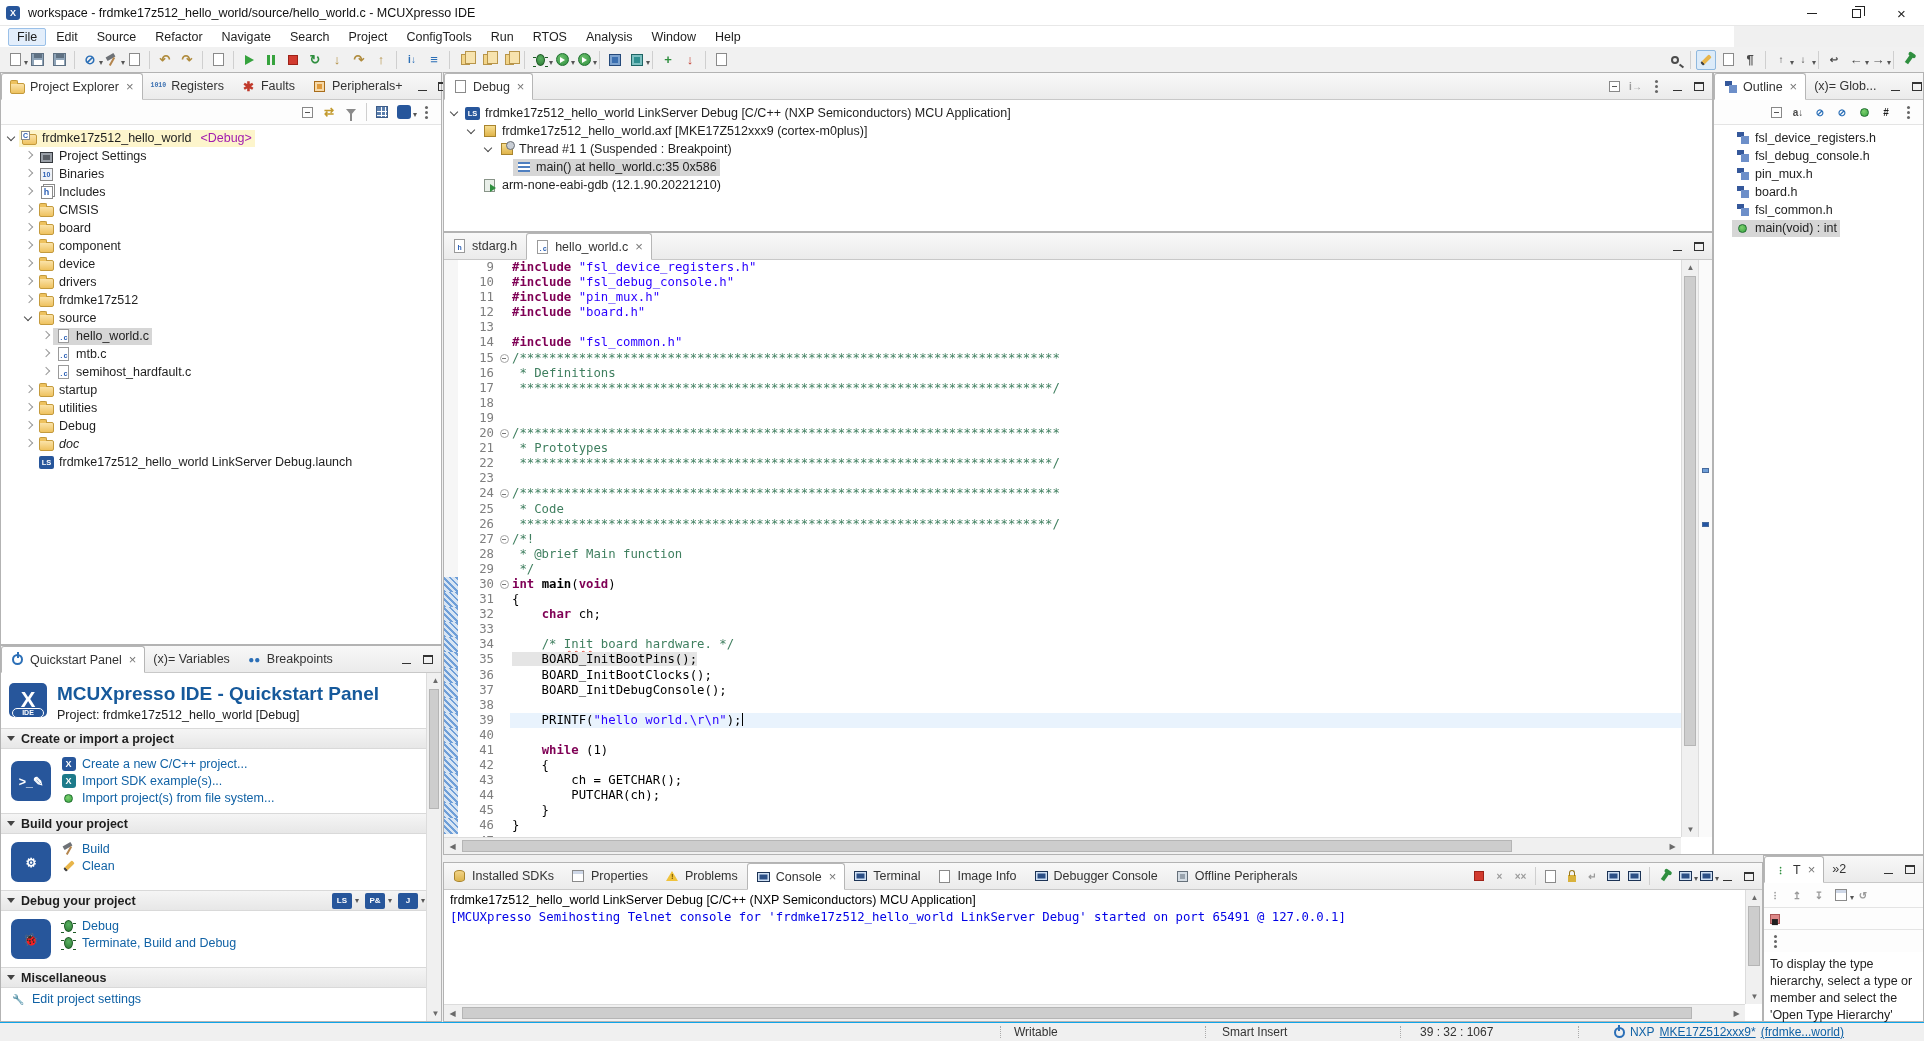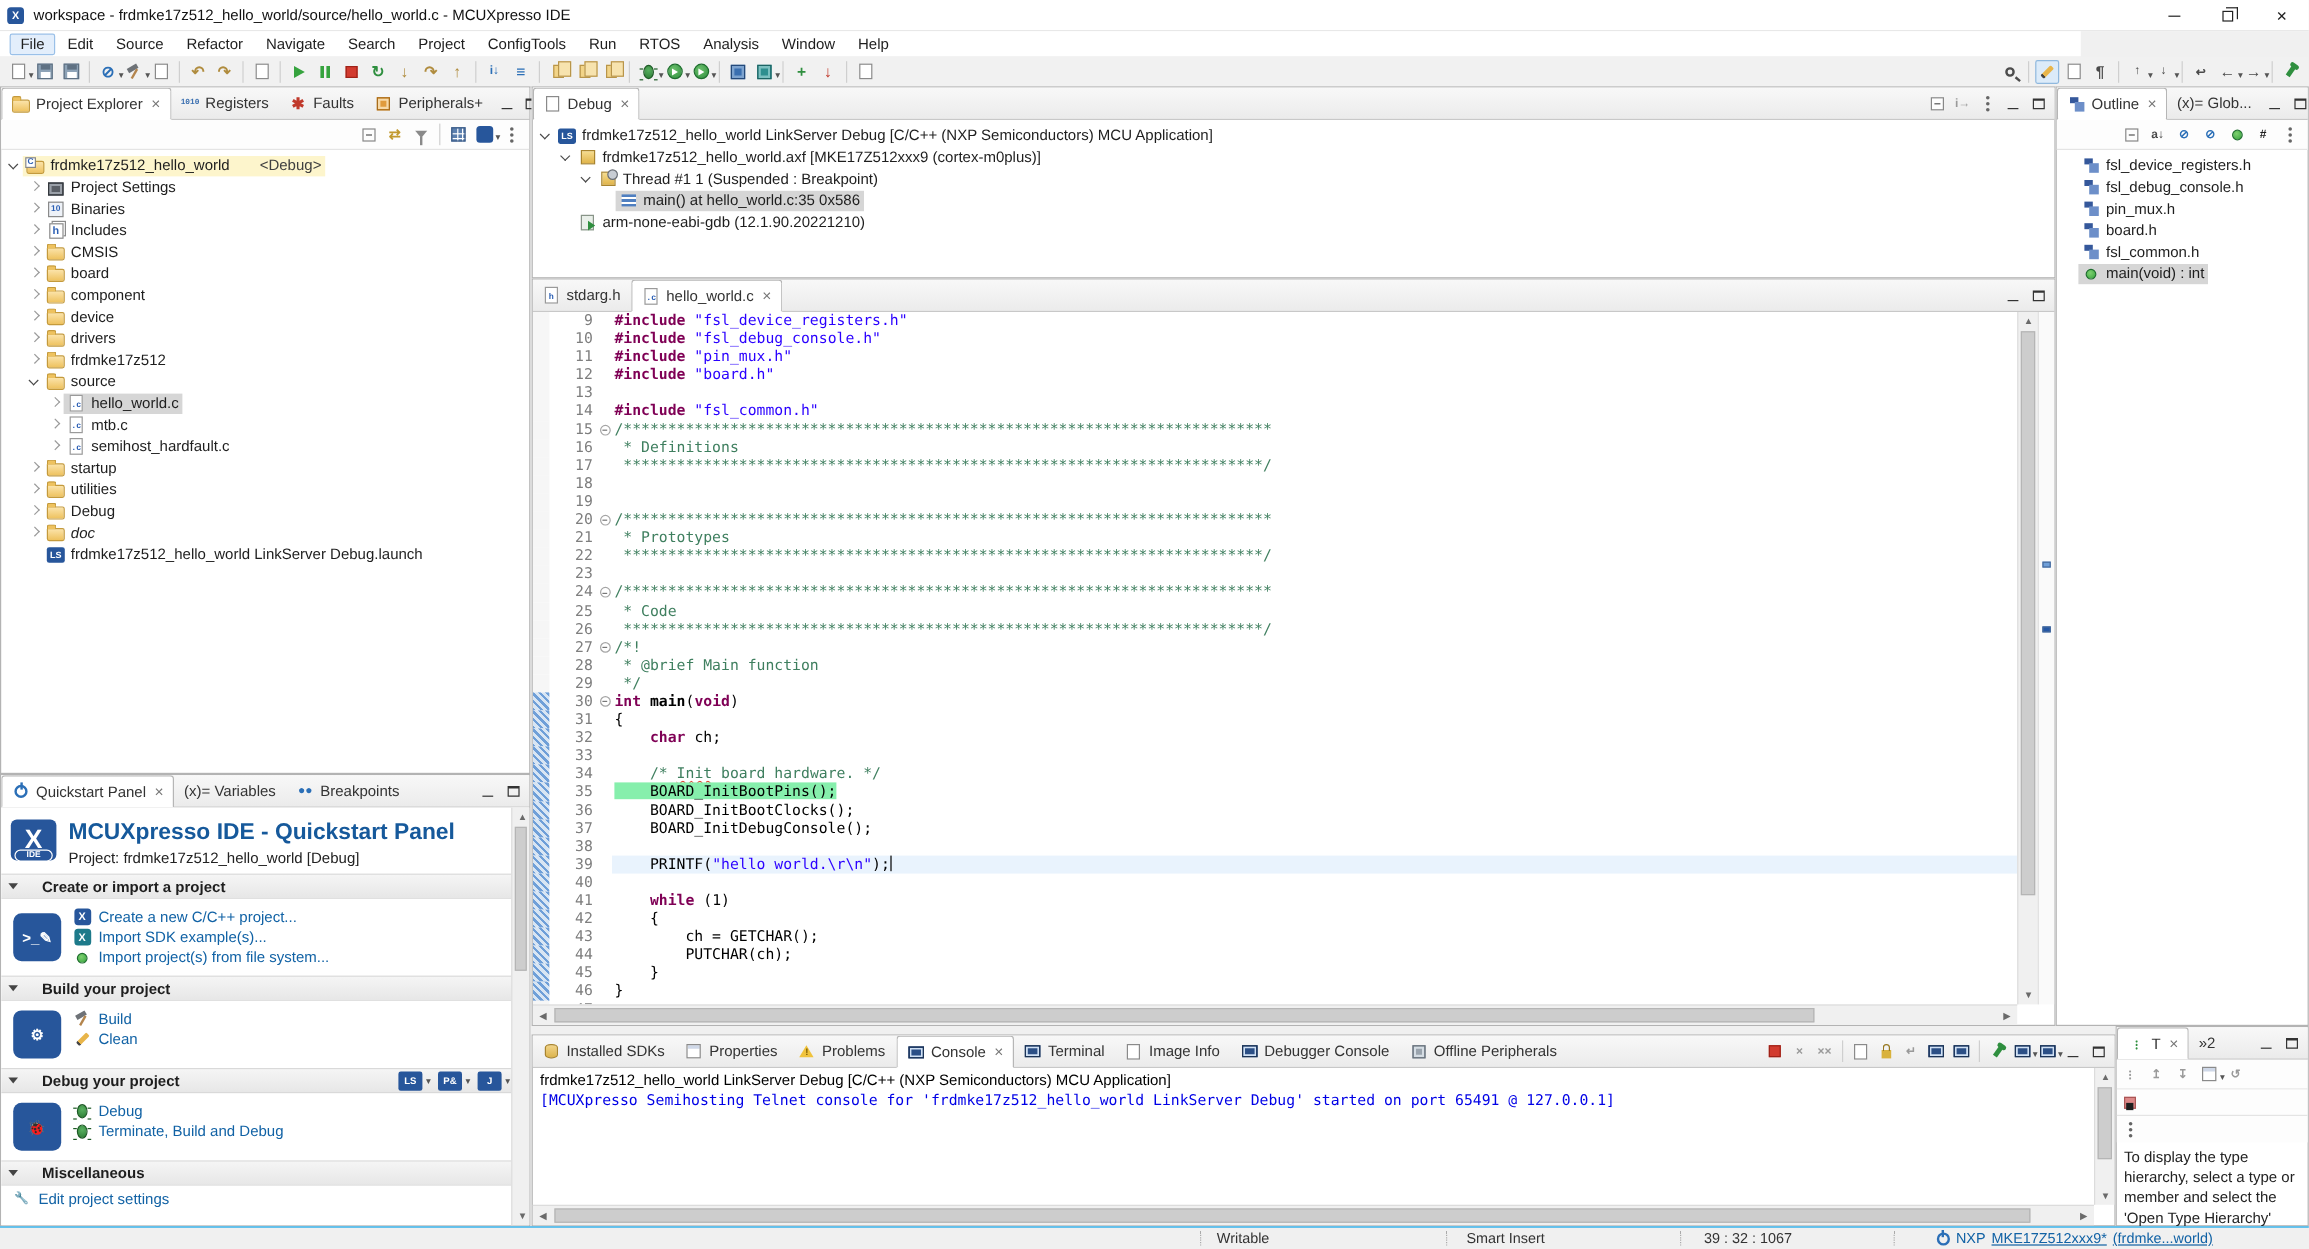--- a/index.html
+++ b/index.html
@@ -109,36 +109,36 @@
   .toolrow{height:25px;display:flex;align-items:center;justify-content:flex-end;border-bottom:1px solid #e4e4e4;padding-right:4px;background:#fdfdfd}
   
   .tree{padding-top:4px;overflow:hidden}
   .trow{height:18px;display:flex;align-items:center;white-space:nowrap}
   .chev{width:14px;height:14px;position:relative;flex:none}
   .chev.c::after{content:"";position:absolute;left:4px;top:3px;width:5px;height:5px;border-right:1.4px solid #9a9a9a;border-top:1.4px solid #9a9a9a;transform:rotate(45deg)}
   .chev.o::after{content:"";position:absolute;left:3px;top:3px;width:5px;height:5px;border-right:1.6px solid #4a4a4a;border-bottom:1.6px solid #4a4a4a;transform:rotate(45deg)}
   .trow .lblwrap{display:flex;align-items:center;gap:5px;padding:0 3px;height:17px}
   .trow.sel .lblwrap{background:#d6d6d6}
   .trow.hlyellow .lblwrap{background:#fdf5cc}
-  .trow .suffix{color:#404040;margin-left:20px}
+  .trow .suffix{color:#a21caf;margin-left:4px}
   .ticon{flex:none;display:flex;align-items:center;justify-content:center;min-width:15px}
   
   #ed{overflow:hidden}
   .codewrap{position:absolute;left:0;top:27px;right:31px;bottom:17px;overflow:hidden;background:#fff}
   .cl{display:flex;height:15.1px;font-family:"DejaVu Sans Mono","Liberation Mono",monospace;font-size:12.3px;line-height:15.1px;white-space:pre}
   .cl .ruler{width:14px;flex:none;background:#f6f6f6}
   .cl .ruler.selr{background:repeating-linear-gradient(45deg,#6f9fd8 0 2px,#d8e5f3 2px 4.5px)}
   .cl .ruler .bpdot{width:9px;height:9px;border-radius:50%;background:#2456a4;margin:3px auto 0}
   .cl .lnum{width:40px;flex:none;text-align:right;color:#7e7e7e;padding-right:4px;background:#fff}
   .cl .foldcol{width:12px;flex:none;display:flex;align-items:center;justify-content:center}
   .foldmark{width:9px;height:9px;border:1px solid #a5a5a5;border-radius:50%;background:#fff;position:relative}
   .foldmark::after{content:"";position:absolute;left:1.5px;right:1.5px;top:3.2px;height:1px;background:#777}
   .cl .ctext{flex:1;padding-left:2px}
   .cl.curline .ctext{background:#e9f3fd}
-  .exec-hl{background:#86efac}
+  .exec-hl{background:#e5e5e5}
   .tok-k{color:#7f0055;font-weight:bold}
   .tok-s{color:#2a00ff}
   .tok-c{color:#3f7f5f}
   .tok-cw{color:#3f7f5f;text-decoration:underline wavy #e04a3a 1px;text-underline-offset:2px}
   .tok-p{color:#000}
   .tok-f{color:#000;font-weight:bold}
   .caret{display:inline-block;width:1.5px;height:13px;background:#000;vertical-align:-2px}
   
   .vscroll{position:absolute;top:27px;right:14px;bottom:17px;width:17px;background:#f0f0f0;border-left:1px solid #dcdcdc}
   .vthumb{position:absolute;left:2px;right:2px;background:#cdcdcd;border:1px solid #b5b5b5}
@@ -151,21 +151,21 @@
   
   #cons .label-line{padding:3px 6px 1px;color:#000}
   #cons .out-line{padding:2px 6px;font-family:"DejaVu Sans Mono","Liberation Mono",monospace;font-size:12.3px;color:#0000e6}
   
   .qs-body{position:absolute;left:0;top:27px;right:0;bottom:0;overflow:hidden;background:#fff}
   .qs-head{display:flex;gap:10px;padding:10px 8px 6px}
   .qs-logo{width:38px;height:34px;background:#27569b;border-radius:5px;position:relative;color:#fff;font-weight:bold;display:flex;align-items:center;justify-content:center;font-size:22px}
   .qs-logo::after{content:"IDE";position:absolute;bottom:-1px;left:3px;right:3px;background:#27569b;border:1px solid #fff;border-radius:6px;font-size:7px;text-align:center;line-height:8px}
   .qs-title{color:#16599b;font-weight:bold;font-size:19px}
   .qs-proj{color:#222;margin-top:3px}
-  .qs-sec{height:21px;background:linear-gradient(#f5f5f5,#e7e7e7);border-top:1px solid #d9d9d9;border-bottom:1px solid #d9d9d9;display:flex;align-items:center;font-weight:bold;padding-left:6px;gap:20px}
+  .qs-sec{height:21px;background:linear-gradient(#f5f5f5,#e7e7e7);border-top:1px solid #d9d9d9;border-bottom:1px solid #d9d9d9;display:flex;align-items:center;font-weight:bold;padding-left:6px;gap:6px}
   .qs-sec .secchev{width:0;height:0;border-left:4px solid transparent;border-right:4px solid transparent;border-top:5px solid #444}
   .qs-links{display:flex;padding:8px 4px 8px 10px;gap:10px}
   .qs-big{width:40px;height:40px;background:#27569b;border-radius:7px;flex:none;display:flex;align-items:center;justify-content:center;color:#fff;font-weight:bold;align-self:center}
   .qs-linkcol{display:flex;flex-direction:column;gap:3px}
   .qs-link{display:flex;align-items:center;gap:6px;color:#1162a5}
   .qs-link .l{text-decoration:none}
   .probe-btns{margin-left:auto;display:flex;gap:6px;padding-right:16px;font-weight:normal}
   .probe{display:flex;align-items:center;gap:3px}
   .probe .pbx{min-width:20px;height:16px;background:#27569b;color:#fff;font-size:8px;font-weight:bold;border-radius:2px;display:flex;align-items:center;justify-content:center}
   .probe .pdd{font-size:8px;color:#555}

